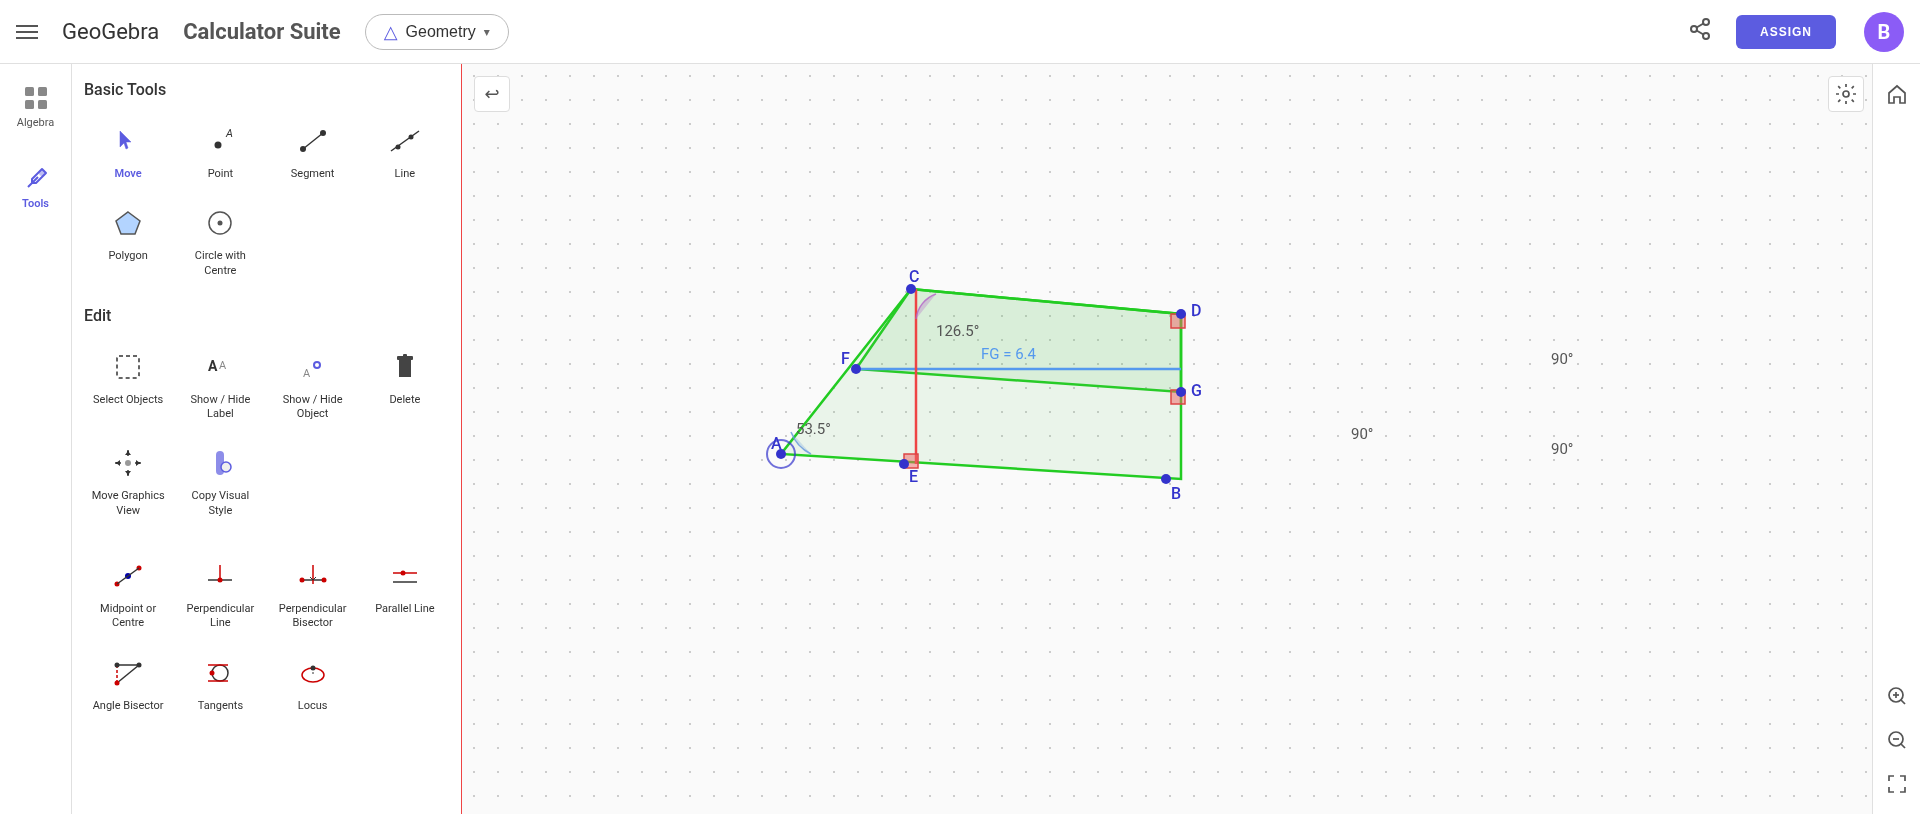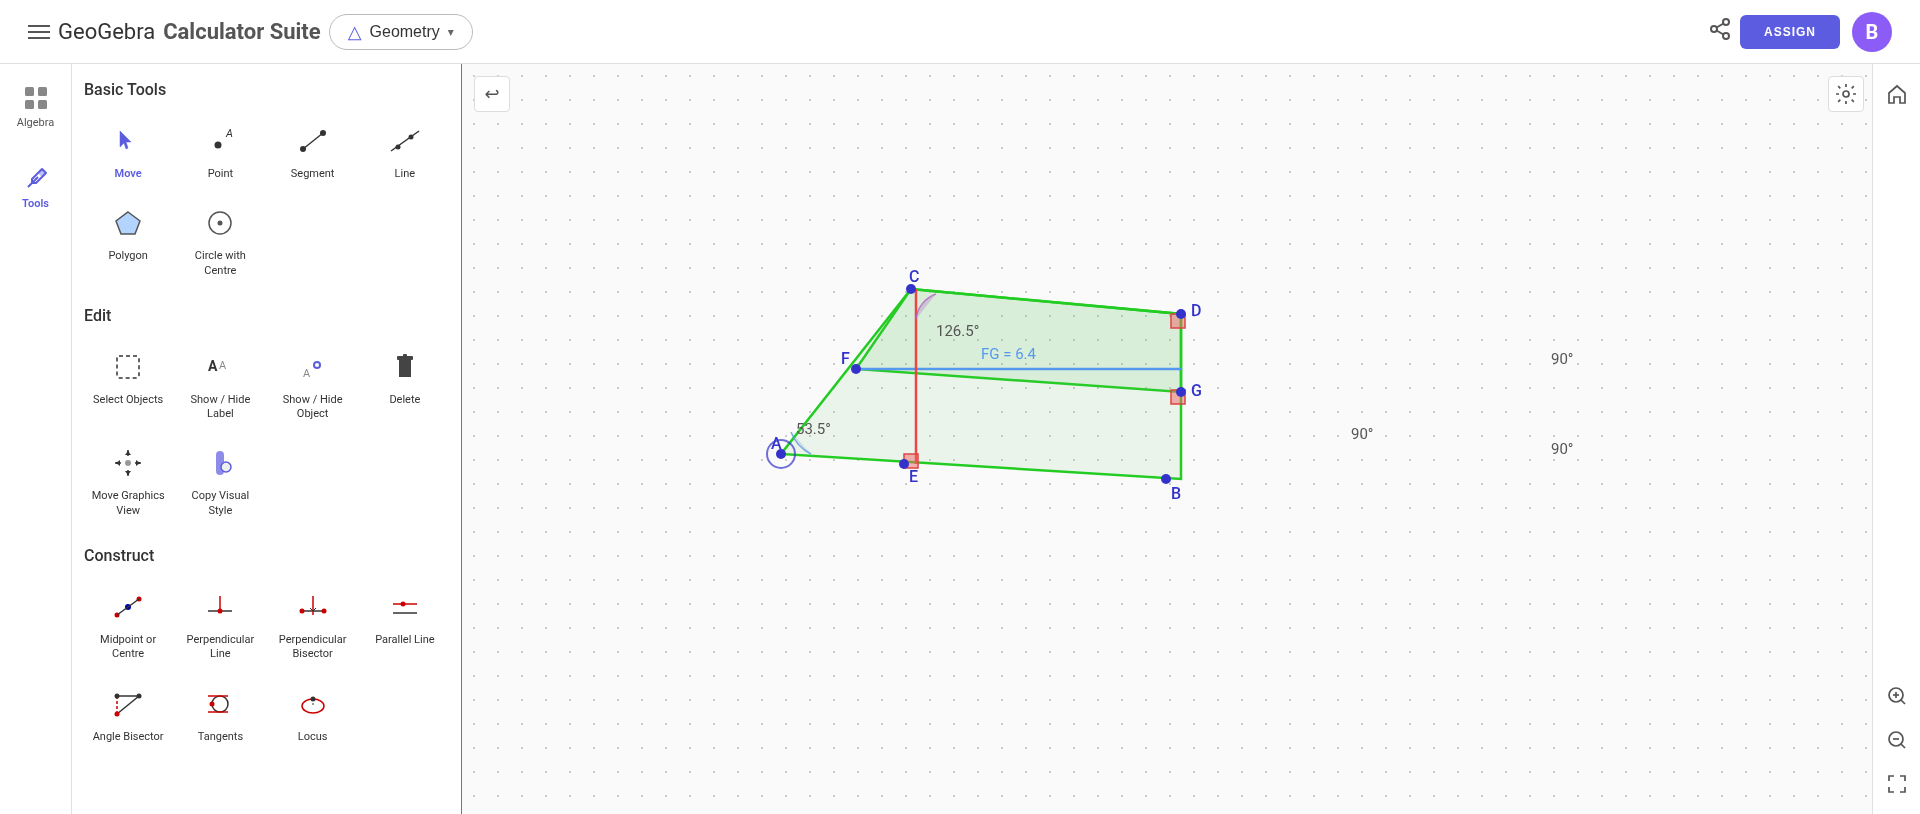--- a/index.html
+++ b/index.html
@@ -4,21 +4,22 @@
   <style>
     * { box-sizing: border-box; margin: 0; padding: 0; }
     body { font-family: 'Roboto', Arial, sans-serif; background: #fff; overflow: hidden; width: 1920px; height: 814px; display: flex; flex-direction: column; }
 
     
     .header {
       height: 64px;
       border-bottom: 1px solid #e0e0e0;
       display: flex;
       align-items: center;
-      padding: 0 28px;
+      padding: 0 16px;
+      gap: 16px;
       flex-shrink: 0;
     }
     .header-menu-icon { cursor: pointer; display: flex; flex-direction: column; gap: 4px; }
     .header-menu-icon span { display: block; width: 22px; height: 2px; background: #555; }
     .logo { font-size: 22px; color: #333; font-weight: 400; margin-left: 8px; }
     .app-title { font-size: 22px; color: #555; font-weight: 700; margin-left: 8px; }
     .geometry-btn {
       margin-left: 8px;
       border: 1.5px solid #bbb;
       border-radius: 24px;
@@ -379,21 +380,20 @@
         <div class="tool-icon-wrap">
           <svg width="32" height="32" viewBox="0 0 32 32">
             <path d="M12 8 Q12 4 16 4 Q20 4 20 8 L20 24 Q20 28 16 28 Q12 28 12 24Z" fill="#5c5ce0" opacity="0.7"></path>
             <circle cx="22" cy="20" r="5" fill="#eee" stroke="#5c5ce0" stroke-width="1.5"></circle>
           </svg>
         </div>
         <span>Copy Visual Style</span>
       </div>
     </div>
 
-    <div class="section-title">Construct</div>
     <div class="tools-grid">
 
       <div class="tool-item">
         <div class="tool-icon-wrap">
           <svg width="32" height="32" viewBox="0 0 32 32">
             <circle cx="5" cy="24" r="2.5" fill="#c00"></circle>
             <circle cx="27" cy="8" r="2.5" fill="#c00"></circle>
             <circle cx="16" cy="16" r="3" fill="#00a"></circle>
             <line x1="5" y1="24" x2="27" y2="8" stroke="#333" stroke-width="1.5"></line>
           </svg>

